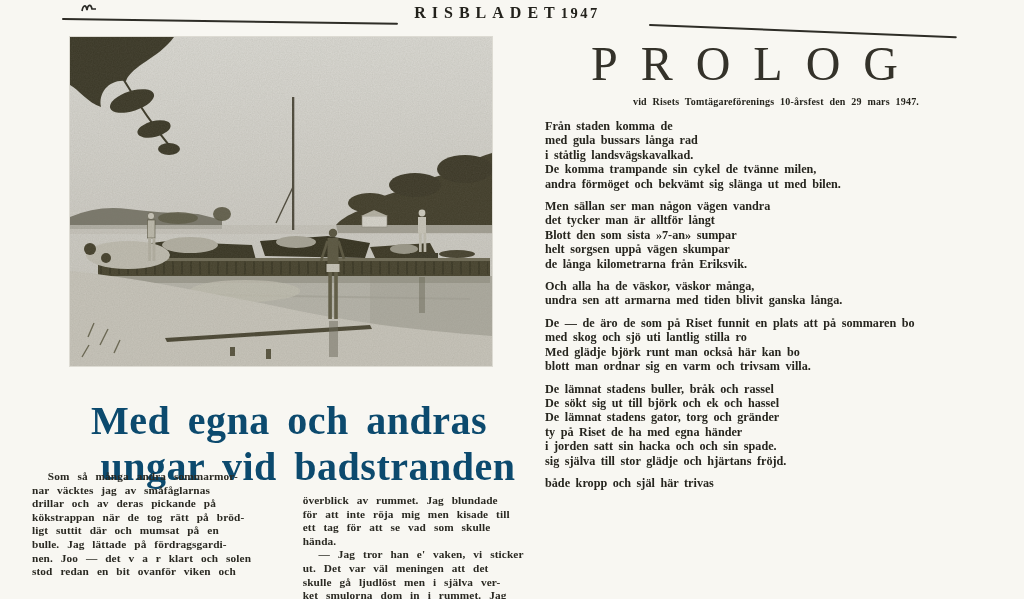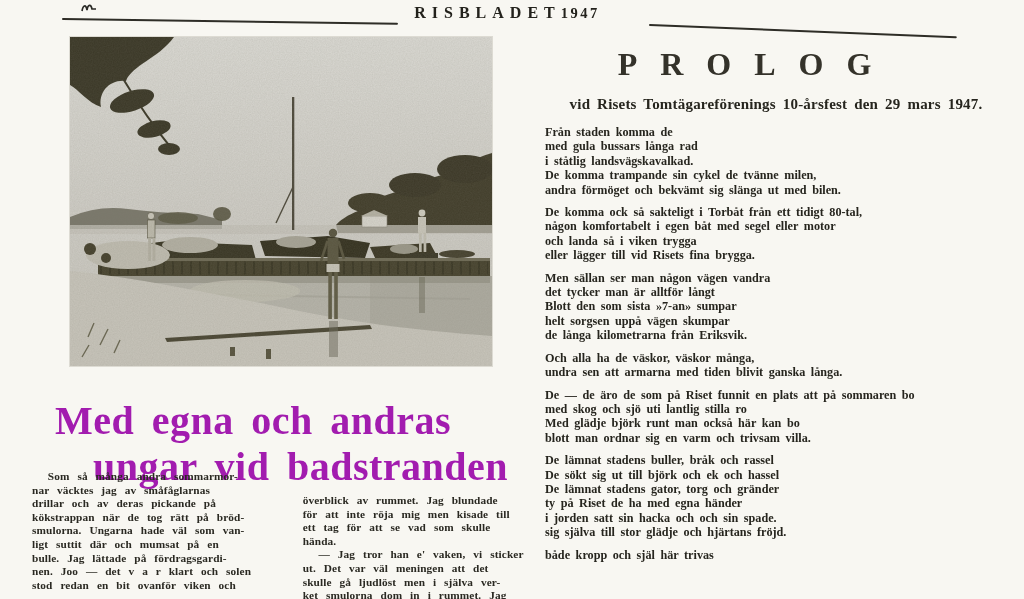--- a/index.html
+++ b/index.html
@@ -19,37 +19,37 @@
   .rule-left{left:62px;top:18px;width:336px;transform:rotate(0.8deg);transform-origin:left center;}
   .rule-right{left:649px;top:24px;width:308px;transform:rotate(2.3deg);transform-origin:left center;}
   .scan-mark{position:absolute;left:80px;top:1px;}
   
   .photo{position:absolute;left:70px;top:37px;width:422px;height:329px;margin:0;padding:0;
          outline:1px solid #dddbd3;}
   .photo svg{display:block;width:100%;height:100%;}
   
   .headline{position:absolute;left:55px;top:371px;width:468px;
     font-size:40px;font-weight:600;line-height:46px;letter-spacing:0.5px;
-    word-spacing:7px;color:#a21caf;}
+    word-spacing:7px;color:#0c4a6e;text-align:center;}
   .headline .hl2{padding-left:38px;}
   
   .bodycols{position:absolute;left:32px;top:470px;width:492px;display:flex;gap:20px;}
   .bcol{font-size:11.3px;font-weight:700;line-height:13.6px;
         letter-spacing:0.1px;word-spacing:5px;color:#2a2922;}
   .bcol-1{width:256px;}
   .bcol-2{width:226px;margin-top:24px;}
   .tline{white-space:pre;}
   
   .right-col{position:absolute;left:545px;top:38px;width:462px;}
   .prolog-title{
-    text-align:center;font-size:32px;line-height:52px;font-weight:700;
+    text-align:center;font-size:48px;line-height:52px;font-weight:400;
     letter-spacing:23px;padding-right:40px;color:#34322a;white-space:nowrap;
   }
   .prolog-sub{
-    text-align:center;font-size:15px;font-weight:700;margin-top:6px;
+    text-align:center;font-size:10px;font-weight:700;margin-top:6px;
     letter-spacing:0.2px;word-spacing:3px;color:#26251e;
   }
   .poem{margin-top:12px;font-size:12.2px;font-weight:700;line-height:14.4px;
         word-spacing:2.5px;color:#26251e;}
   .stanza{margin-bottom:8px;}
 </style>
 </head>
 <body>
 
 <div class="page">
@@ -180,21 +180,20 @@
     <div class="hl1">Med egna och andras</div>
     <div class="hl2">ungar vid badstranden</div>
   </h1>
 
   <div class="bodycols">
     <div class="bcol bcol-1">
         <div class="tline">  Som så många andra sommarmor-</div>
         <div class="tline">nar väcktes jag av småfåglarnas</div>
         <div class="tline">drillar och av deras pickande på</div>
         <div class="tline">kökstrappan när de tog rätt på bröd-</div>
-        <div class="tline">smulorna. Ungarna hade väl som van-</div>
         <div class="tline">ligt suttit där och mumsat på en</div>
         <div class="tline">bulle. Jag lättade på fördragsgardi-</div>
         <div class="tline">nen. Joo — det v a r klart och solen</div>
         <div class="tline">stod redan en bit ovanför viken och</div>
       </div>
     <div class="bcol bcol-2">
         <div class="tline">överblick av rummet. Jag blundade</div>
         <div class="tline">för att inte röja mig men kisade till</div>
         <div class="tline">ett tag för att se vad som skulle</div>
         <div class="tline">hända.</div>
@@ -210,26 +209,20 @@
     <div class="prolog-sub">vid Risets Tomtägareförenings 10-årsfest den 29 mars 1947.</div>
     <div class="poem">
         <div class="stanza">
           <div class="tline">Från staden komma de</div>
           <div class="tline">med gula bussars långa rad</div>
           <div class="tline">i ståtlig landsvägskavalkad.</div>
           <div class="tline">De komma trampande sin cykel de tvänne milen,</div>
           <div class="tline">andra förmöget och bekvämt sig slänga ut med bilen.</div>
         </div>
         <div class="stanza">
-          <div class="tline">De komma ock så sakteligt i Torbåt från ett tidigt 80-tal,</div>
-          <div class="tline">någon komfortabelt i egen båt med segel eller motor</div>
-          <div class="tline">och landa så i viken trygga</div>
-          <div class="tline">eller lägger till vid Risets fina brygga.</div>
-        </div>
-        <div class="stanza">
           <div class="tline">Men sällan ser man någon vägen vandra</div>
           <div class="tline">det tycker man är alltför långt</div>
           <div class="tline">Blott den som sista »7-an» sumpar</div>
           <div class="tline">helt sorgsen uppå vägen skumpar</div>
           <div class="tline">de långa kilometrarna från Eriksvik.</div>
         </div>
         <div class="stanza">
           <div class="tline">Och alla ha de väskor, väskor många,</div>
           <div class="tline">undra sen att armarna med tiden blivit ganska långa.</div>
         </div>

